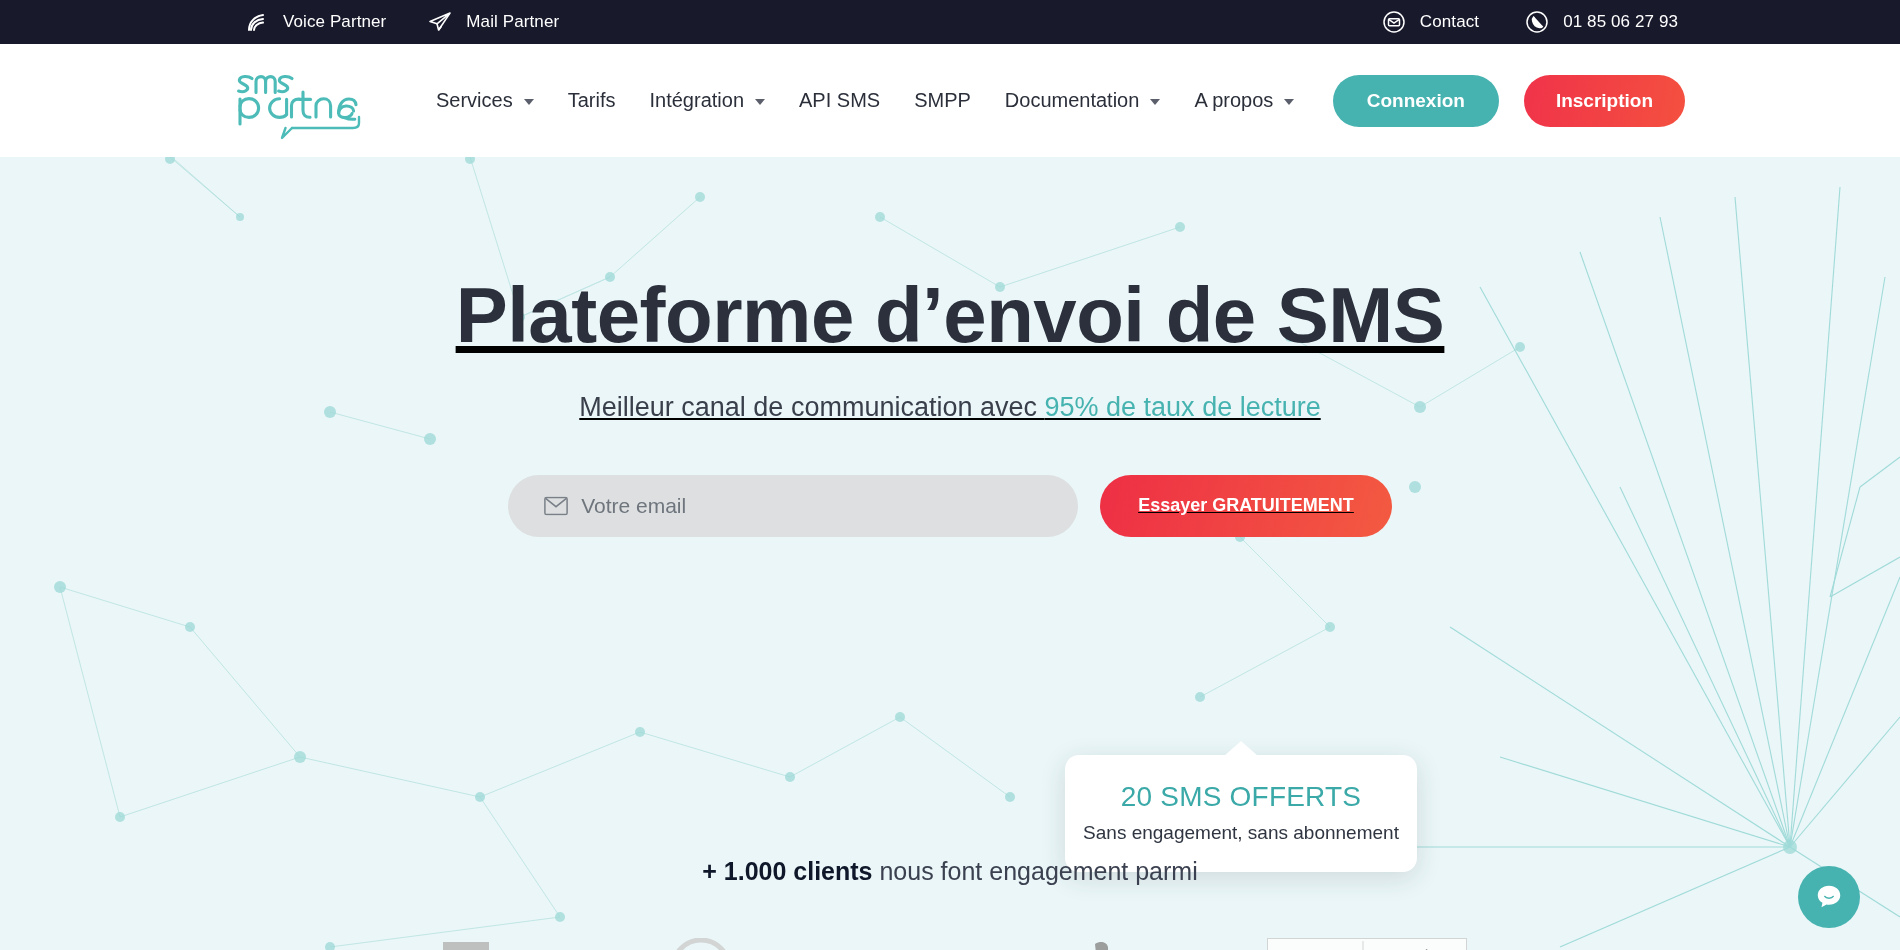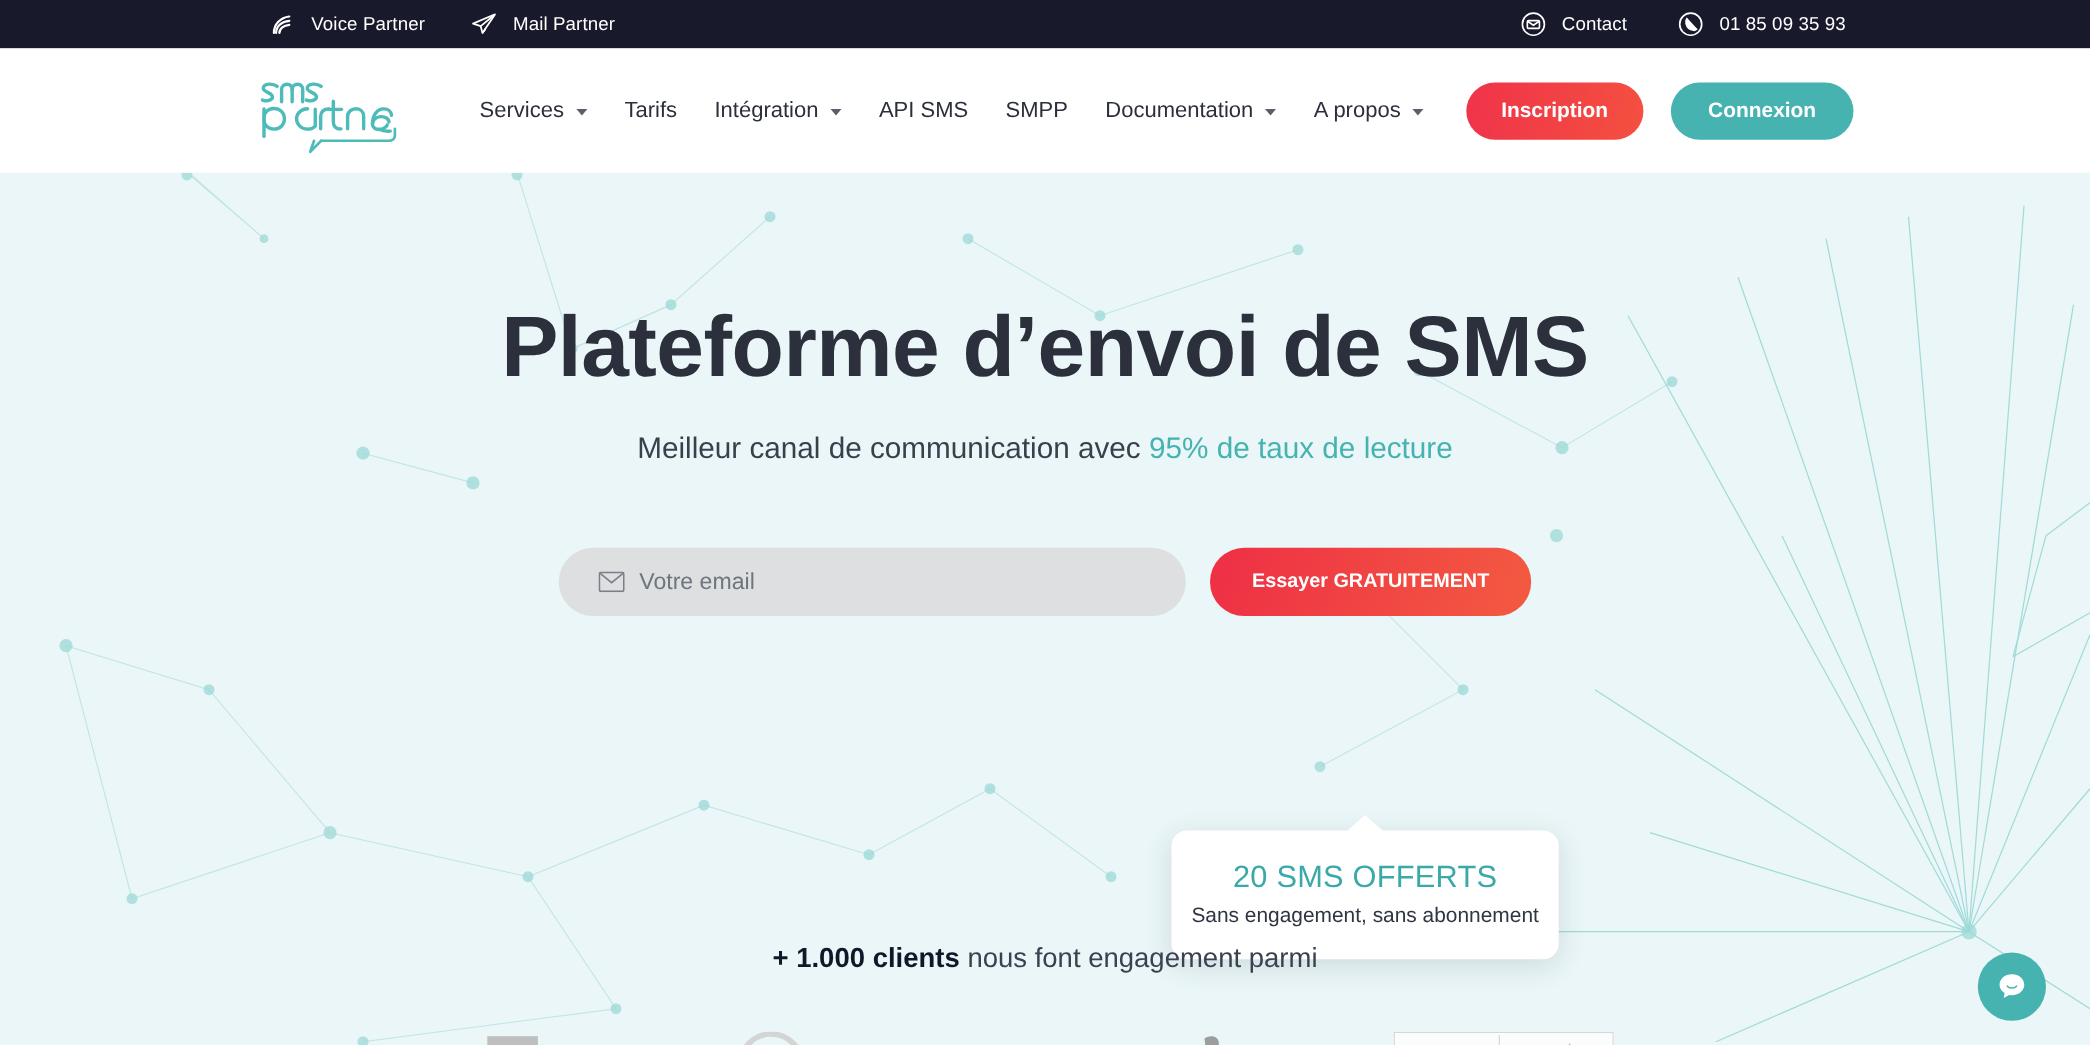--- a/index.html
+++ b/index.html
@@ -107,38 +107,39 @@
   .hero-net {
     position: absolute; inset: 0;
     width: 100%; height: 100%;
     pointer-events: none;
   }
   .hero-inner {
     position: relative;
     z-index: 2;
     text-align: center;
     padding-top: 118px;
+    text-decoration: underline;
   }
   h1.hero-title {
     font-size: 78px;
     font-weight: bold;
     color: #2b303c;
     letter-spacing: -0.5px;
     line-height: 1.05;
   }
   .hero-sub {
     margin-top: 35px;
     font-size: 27px;
     color: #3a3f4c;
     font-weight: 400;
   }
   .hero-sub .accent { color: #46b3b0; }
 
   .hero-form {
-    margin-top: 75px;
+    margin-top: 52px;
     display: flex;
     justify-content: center;
     align-items: flex-start;
     position: relative;
   }
   .email-wrap {
     position: relative;
     width: 570px;
   }
   .email-input {
@@ -290,21 +291,21 @@
       <span class="lbl">Contact</span>
     </a>
 
     <a class="tb-item" href="#">
       <span class="tb-icon">
         <svg viewBox="0 0 24 24" width="24" height="24" fill="none" stroke="#fff" stroke-width="1.5">
           <circle cx="12" cy="12" r="10"></circle>
           <path d="M9 6.6 C9 6.6 7.2 8.6 7.9 11.4 C8.7 14.6 11.4 17 14.6 17.4 C16.6 17.7 17.6 16 17.6 16" fill="#fff" stroke="#fff" stroke-width="1.8" stroke-linejoin="round"></path>
         </svg>
       </span>
-      <span class="lbl">01 85 09 35 93</span>
+      <span class="lbl">01 85 06 27 93</span>
     </a>
   </div>
 </div>
 
 <div class="navbar">
 
   <a href="#" class="logo">
     <svg viewBox="0 0 132 78" width="132" height="78" fill="none" stroke="#4dbcb8" stroke-width="3.1" stroke-linecap="round">
 
       <path d="M20 16.5 C16 13.5, 8.5 13.8, 7.4 17.6 C6.3 21.4, 13.5 21.8, 15.2 24.6 C17 27.6, 12.6 31.2, 6.6 29"></path>
@@ -350,22 +351,22 @@
       <span>Documentation</span>
       <i class="caret"></i>
     </a>
     <a class="menu-item" href="#">
       <span>A propos</span>
       <i class="caret"></i>
     </a>
   </nav>
 
   <div class="nav-actions">
+    <button class="btn btn-login">Connexion</button>
     <button class="btn btn-signup">Inscription</button>
-    <button class="btn btn-login">Connexion</button>
   </div>
 </div>
 
 <div class="hero">
 
   <svg class="hero-net" viewBox="0 0 1900 793" preserveAspectRatio="none">
     <g stroke="#9fd8d6" stroke-width="1" opacity=".55" fill="none">
       <path d="M170 0 L240 60 M240 60 L175 3"></path>
       <path d="M330 255 L430 282"></path>
       <path d="M470 0 L520 160 L610 120 L700 40"></path>

